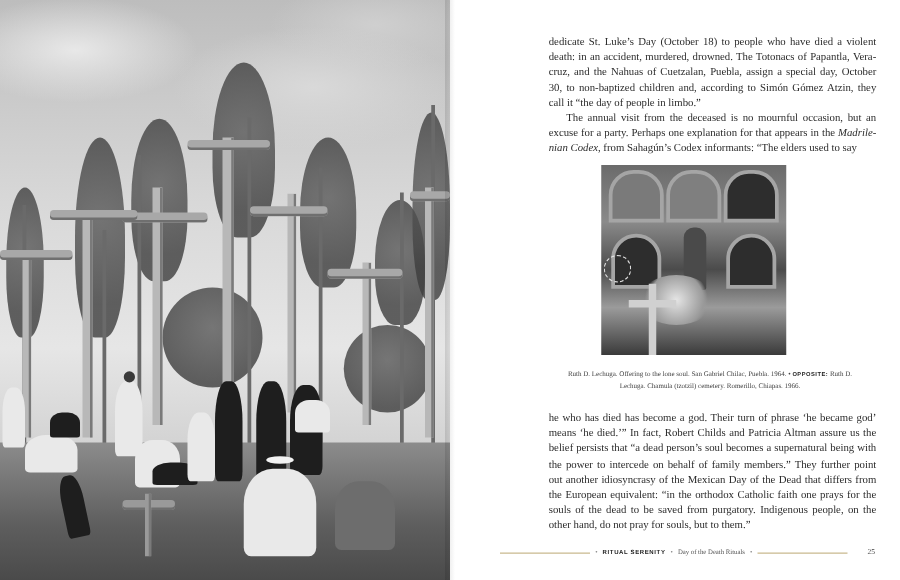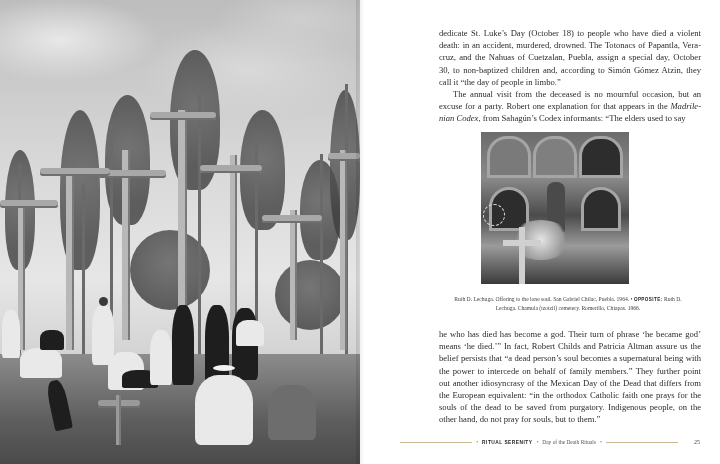--- a/index.html
+++ b/index.html
@@ -101,21 +101,21 @@
     <div class="hat" style="left:213px;top:365px;"></div>
     <div class="person p-mid" style="left:268px;top:385px;width:48px;height:55px;"></div>
     <div class="person p-dark" style="left:50px;top:380px;width:18px;height:50px;transform:rotate(-12deg);"></div>
     <div class="cross-h" style="left:98px;top:400px;width:42px;background:#9a9a9a;"></div>
     <div class="cross-v" style="left:116px;top:395px;width:5px;height:50px;background:#9a9a9a;"></div>
   </div>
 
   <div class="right-page">
     <div class="body-text" style="top:27px;">
       <p>dedicate St. Luke’s Day (October 18) to people who have died a violent death: in an accident, murdered, drowned. The Totonacs of Papantla, Vera­cruz, and the Nahuas of Cuetzalan, Puebla, assign a special day, October 30, to non-baptized children and, according to Simón Gómez Atzin, they call it “the day of people in limbo.”</p>
-      <p class="indent"><span>The annual visit from the deceased is no mournful occasion, but an excuse for a party. Robert one explanation for that appears in the </span><em>Madrile­nian Codex</em><span>, from Sahagún’s Codex informants: “The elders used to say</span></p>
+      <p class="indent"><span>The annual visit from the deceased is no mournful occasion, but an excuse for a party. Perhaps one explanation for that appears in the </span><em>Madrile­nian Codex</em><span>, from Sahagún’s Codex informants: “The elders used to say</span></p>
     </div>
 
     <div class="inset-photo" title="Black and white photograph of cemetery niches with a cross, flowers and a statue">
       <div class="niche" style="left:6px;top:4px;width:38px;height:36px;background:#7a7a7a;"></div>
       <div class="niche" style="left:52px;top:4px;width:38px;height:36px;background:#7f7f7f;"></div>
       <div class="niche" style="left:98px;top:4px;width:38px;height:36px;"></div>
       <div class="niche" style="left:8px;top:55px;width:34px;height:38px;"></div>
       <div class="niche" style="left:100px;top:55px;width:34px;height:38px;"></div>
       <div style="position:absolute;left:66px;top:50px;width:18px;height:50px;border-radius:8px 8px 2px 2px;background:#4a4a4a;"></div>
       <div class="flowers" style="left:30px;top:88px;width:60px;height:40px;"></div>

